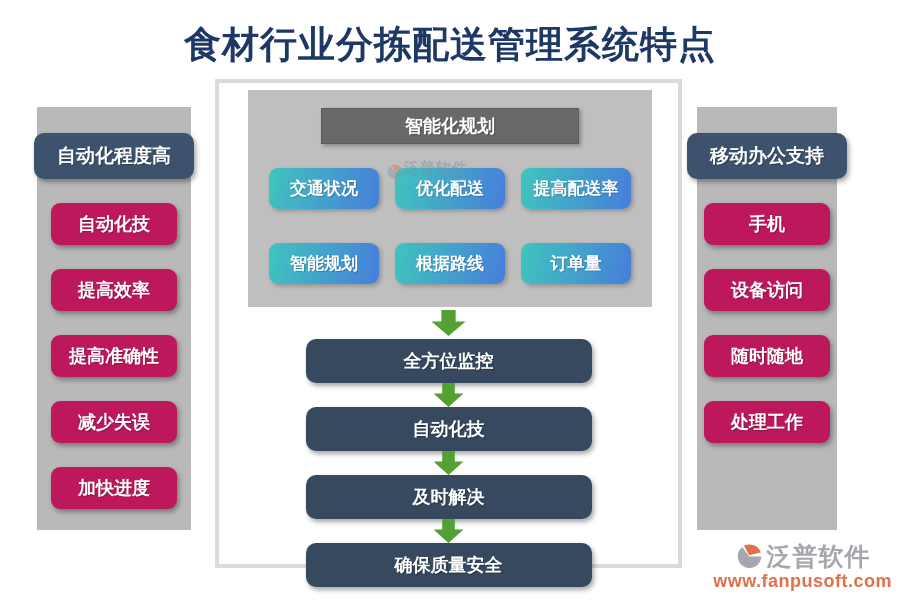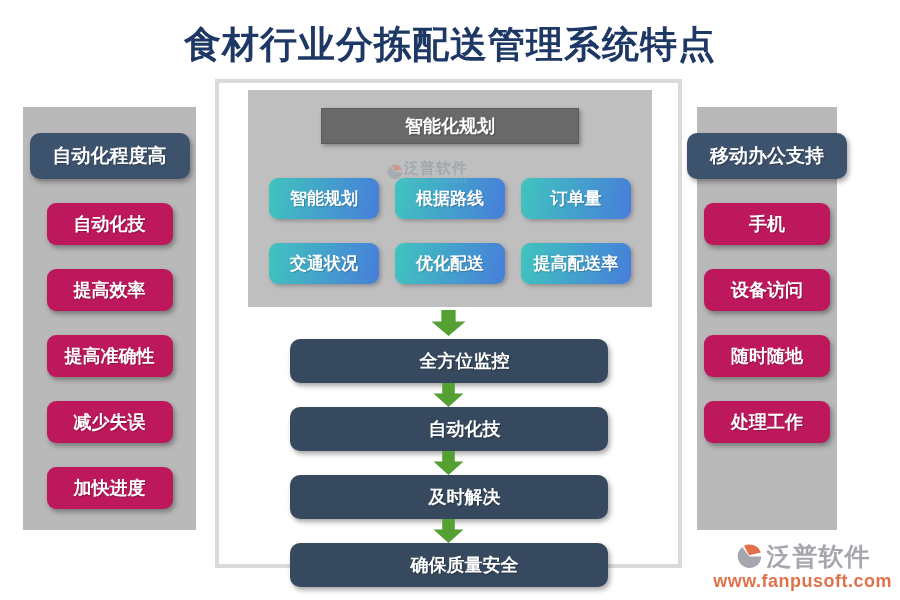--- a/index.html
+++ b/index.html
@@ -10,21 +10,21 @@
   .title{
     position:absolute;left:0;top:20px;width:900px;text-align:center;
     font-size:37px;font-weight:bold;color:#1e3866;letter-spacing:1px;margin:0;
   }
   
   .side-panel{
     position:absolute;top:107px;height:423px;background:#b9b9b9;
     display:flex;flex-direction:column;align-items:center;
     padding-top:26px;box-sizing:border-box;gap:24px;
   }
-  .side-panel.left{left:23px;width:173px;}
+  .side-panel.left{left:37px;width:154px;}
   .side-panel.right{left:697px;width:140px;}
   .pill{
     display:flex;align-items:center;justify-content:center;
     color:#ffffff;font-weight:bold;border-radius:9px;
     box-shadow:2px 3px 5px rgba(0,0,0,0.35);
     text-shadow:1px 1px 1px rgba(0,0,0,0.25);white-space:nowrap;
   }
   .pill.primary{
     width:160px;height:46px;background:#3d526d;font-size:19px;border-radius:10px;
   }
@@ -76,21 +76,21 @@
     filter:drop-shadow(2px 2px 1px rgba(0,0,0,0.25));
     z-index:2;flex:0 0 auto;
   }
   .arrow.big{width:34px;height:26px;margin-top:3px;margin-bottom:-2px;}
   .arrow.small{margin-top:-5px;margin-bottom:-5px;}
   .flow-bar{
     width:286px;height:44px;background:#36495e;border-radius:10px;
     display:flex;align-items:center;justify-content:center;
     color:#ffffff;font-size:18px;font-weight:bold;
     box-shadow:2px 3px 5px rgba(0,0,0,0.35);text-shadow:1px 1px 1px rgba(0,0,0,0.3);
-    margin-top:5px;margin-bottom:5px;flex:0 0 auto;padding-left:32px;
+    margin-top:5px;margin-bottom:5px;flex:0 0 auto;
   }
   
   .brand-block{
     position:absolute;right:8px;bottom:8px;display:flex;flex-direction:column;
     align-items:center;
   }
   .brand-row{display:flex;align-items:center;gap:3px;}
   .brand-name{font-size:25px;font-weight:bold;color:#a6a6ae;letter-spacing:1px;}
   .brand-url{font-size:18px;font-weight:bold;color:#e0714a;margin-top:-2px;letter-spacing:0.5px;}
 </style>
@@ -125,29 +125,29 @@
       <svg width="18" height="20" viewBox="0 0 32 34">
         <path d="M10 5 A13.5 13.5 0 0 1 28.5 12.5 L15.5 15.5 Z" fill="#e0714a"></path>
         <path d="M29 17 A13 13 0 1 1 8 6.5 L15.8 17 Z" fill="#8b97a3"></path>
       </svg>
       <span class="wm-text">
         <span class="wm-brand">泛普软件</span>
         <span class="wm-sub">FANPU SOFTWARE</span>
       </span>
     </div>
 
+    <div class="feature-row second">
+      <div class="feature-btn">交通状况</div>
+      <div class="feature-btn">优化配送</div>
+      <div class="feature-btn">提高配送率</div>
+    </div>
     <div class="feature-row">
       <div class="feature-btn">智能规划</div>
       <div class="feature-btn">根据路线</div>
       <div class="feature-btn">订单量</div>
-    </div>
-    <div class="feature-row second">
-      <div class="feature-btn">交通状况</div>
-      <div class="feature-btn">优化配送</div>
-      <div class="feature-btn">提高配送率</div>
     </div>
   </div>
 
   <div class="flow">
     <div class="arrow big"></div>
     <div class="flow-bar">全方位监控</div>
     <div class="arrow small"></div>
     <div class="flow-bar">自动化技</div>
     <div class="arrow small"></div>
     <div class="flow-bar">及时解决</div>

